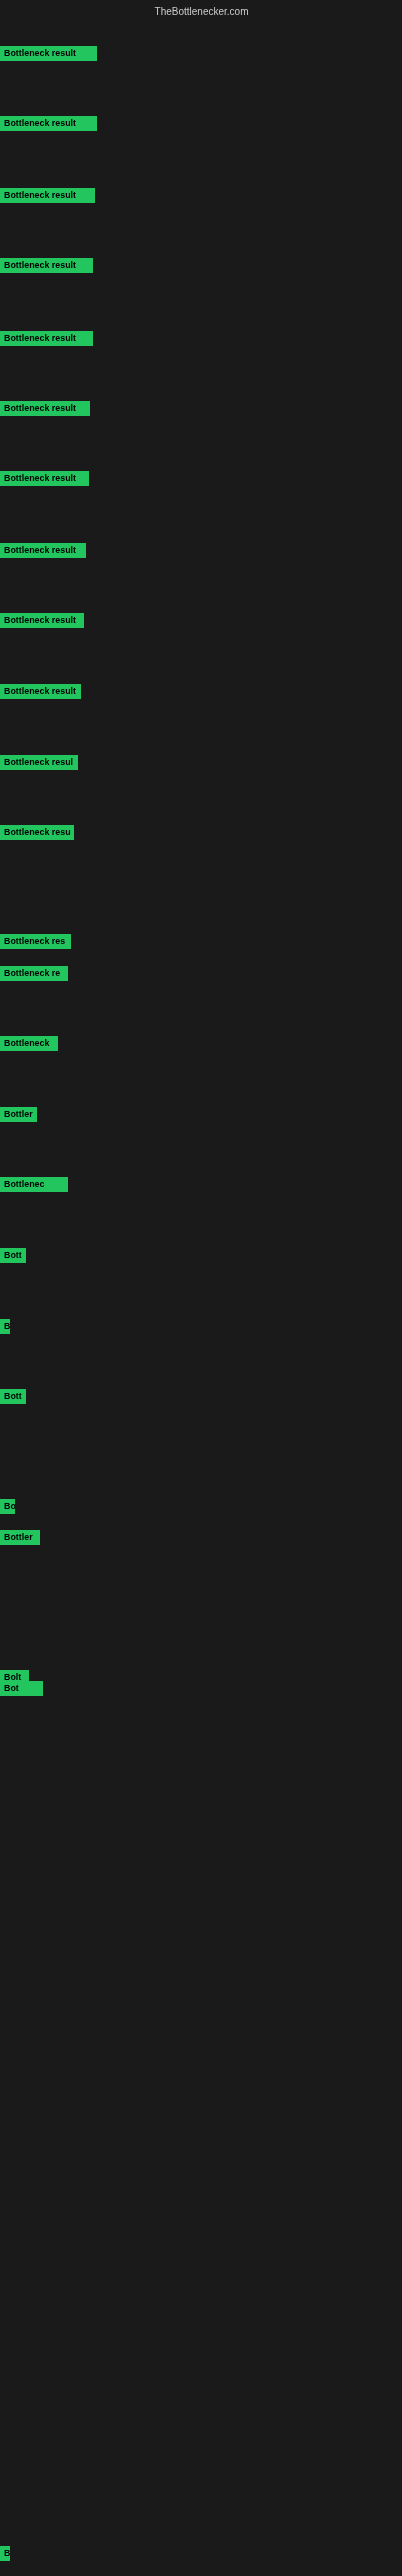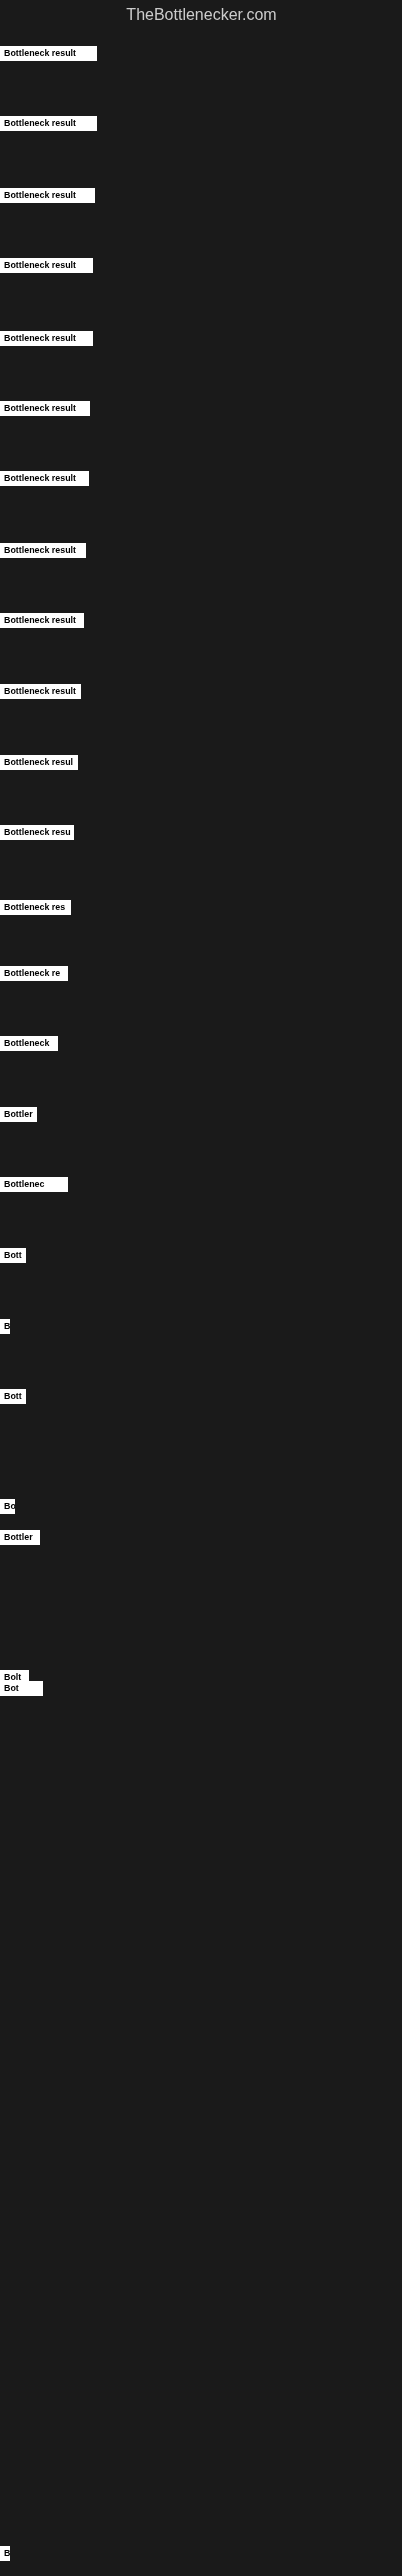--- a/index.html
+++ b/index.html
@@ -13,27 +13,27 @@
       min-height: 2576px;
       font-family: Arial, sans-serif;
       position: relative;
     }
     .site-title {
       position: absolute;
       top: 6.4px;
       left: 50%;
       transform: translateX(-50%);
       color: #cccccc;
-      font-size: 16px;
+      font-size: 10px;
       white-space: nowrap;
     }
     .badge {
       position: absolute;
       left: 0;
-      background-color: #ffffff;
+      background-color: #22c55e;
       color: #000000;
       font-size: 8.9px;
       font-weight: bold;
       padding: 2.4px 4px;
       display: inline-block;
       white-space: nowrap;
       overflow: hidden;
     }
   </style>
 </head>
@@ -47,21 +47,21 @@
     <div class="badge" style="top: 188px; width: 95px;">Bottleneck result</div>
     <div class="badge" style="top: 258px; width: 93px;">Bottleneck result</div>
     <div class="badge" style="top: 331px; width: 93px;">Bottleneck result</div>
     <div class="badge" style="top: 401px; width: 90px;">Bottleneck result</div>
     <div class="badge" style="top: 471px; width: 89px;">Bottleneck result</div>
     <div class="badge" style="top: 543px; width: 86px;">Bottleneck result</div>
     <div class="badge" style="top: 613px; width: 84px;">Bottleneck result</div>
     <div class="badge" style="top: 684px; width: 81px;">Bottleneck result</div>
     <div class="badge" style="top: 755px; width: 78px;">Bottleneck resul</div>
     <div class="badge" style="top: 825px; width: 74px;">Bottleneck resu</div>
-    <div class="badge" style="top: 900px; width: 71px;">Bottleneck res</div>
+    <div class="badge" style="top: 934px; width: 71px;">Bottleneck res</div>
     <div class="badge" style="top: 966px; width: 68px;">Bottleneck re</div>
     <div class="badge" style="top: 1036px; width: 58px;">Bottleneck</div>
     <div class="badge" style="top: 1107px; width: 37px;">Bottler</div>
     <div class="badge" style="top: 1177px; width: 68px;">Bottlenec</div>
     <div class="badge" style="top: 1248px; width: 26px;">Bott</div>
     <div class="badge" style="top: 1319px; width: 9.7px;">B</div>
     <div class="badge" style="top: 1389px; width: 26px;">Bott</div>
     <div class="badge" style="top: 1459px; width: 14.5px; margin-top: 40px;">Bo</div>
     <div class="badge" style="top: 1530px; width: 40px;">Bottler</div>
     <div class="badge" style="top: 1670px; width: 29px;">Bolt</div>

